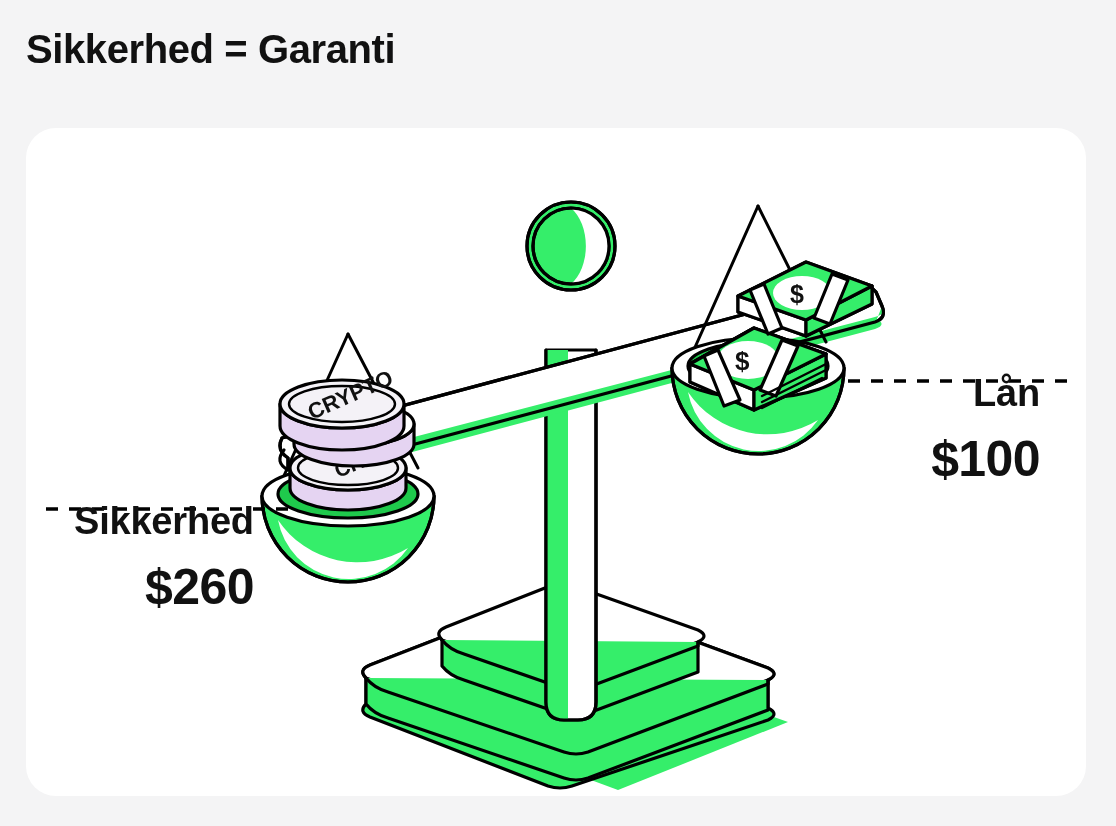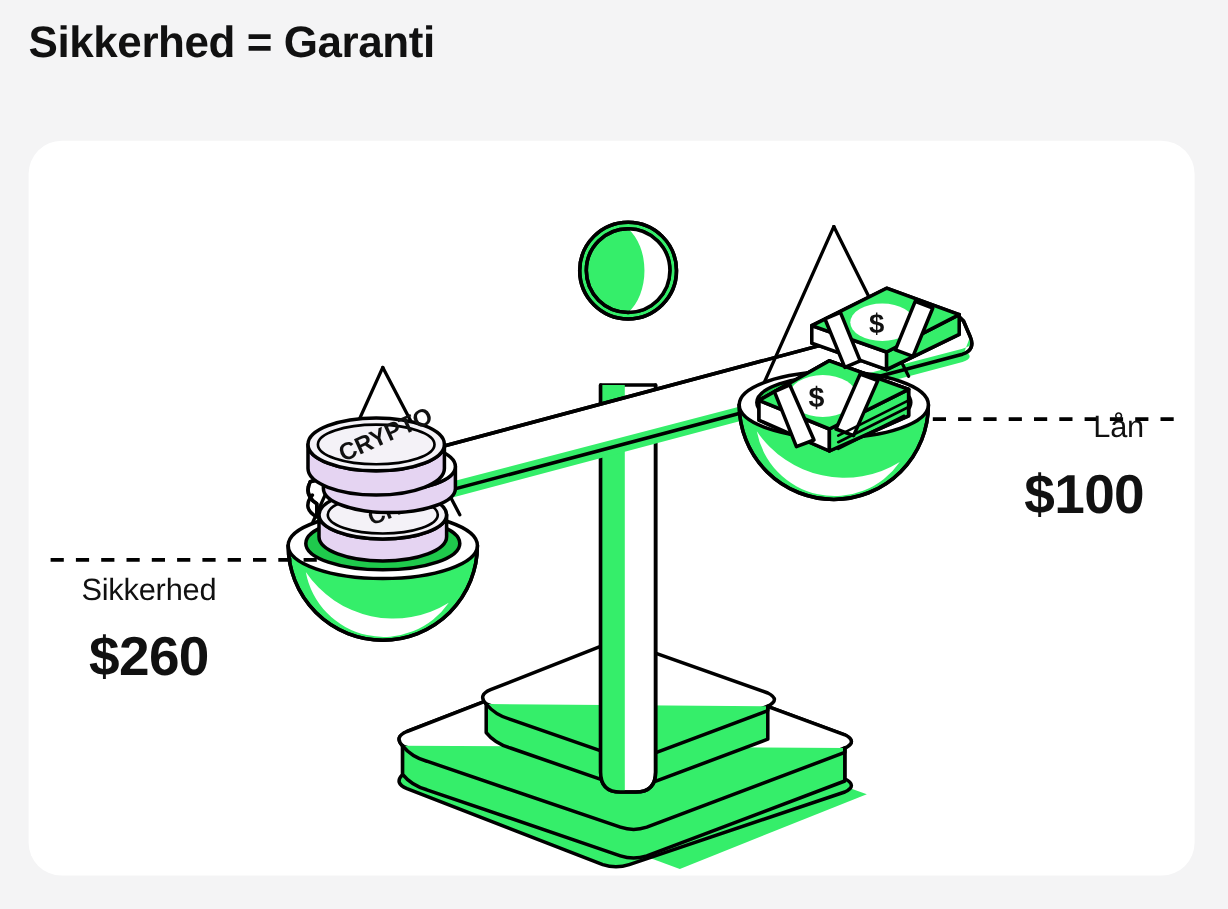--- a/index.html
+++ b/index.html
@@ -16,21 +16,21 @@
     position: relative;
   }
   #root {
     position: absolute;
     inset: 0;
     background: #f4f4f5;
   }
   .page-title {
     position: absolute;
     left: 26px;
-    top: 17px;
+    top: 27px;
     font-size: 40px;
     font-weight: 700;
     letter-spacing: -0.4px;
     color: #111111;
     white-space: nowrap;
   }
   .card {
     position: absolute;
     left: 26px;
     top: 128px;
@@ -51,30 +51,30 @@
     width: 1060px;
     height: 668px;
   }
   .cap-label {
     position: absolute;
     color: #111111;
     white-space: nowrap;
     line-height: 1;
   }
   .cap-name {
-    font-size: 28px;
-    font-weight: 400;
+    font-size: 38px;
+    font-weight: 700;
     letter-spacing: -0.2px;
   }
   .cap-value {
     font-size: 50px;
     font-weight: 700;
     letter-spacing: -0.6px;
   }
-  .left-caption { left: 48px; top: 394px; text-align: center; }
+  .left-caption { left: 48px; top: 374px; text-align: right; }
   .left-caption .cap-value { margin-top: 22px; }
   .right-caption { right: 46px; top: 246px; text-align: right; }
   .right-caption .cap-value { margin-top: 22px; }
   .cap-value, .cap-name { display: block; }
 </style>
 </head>
 <body>
 
 <div id="root">
 

